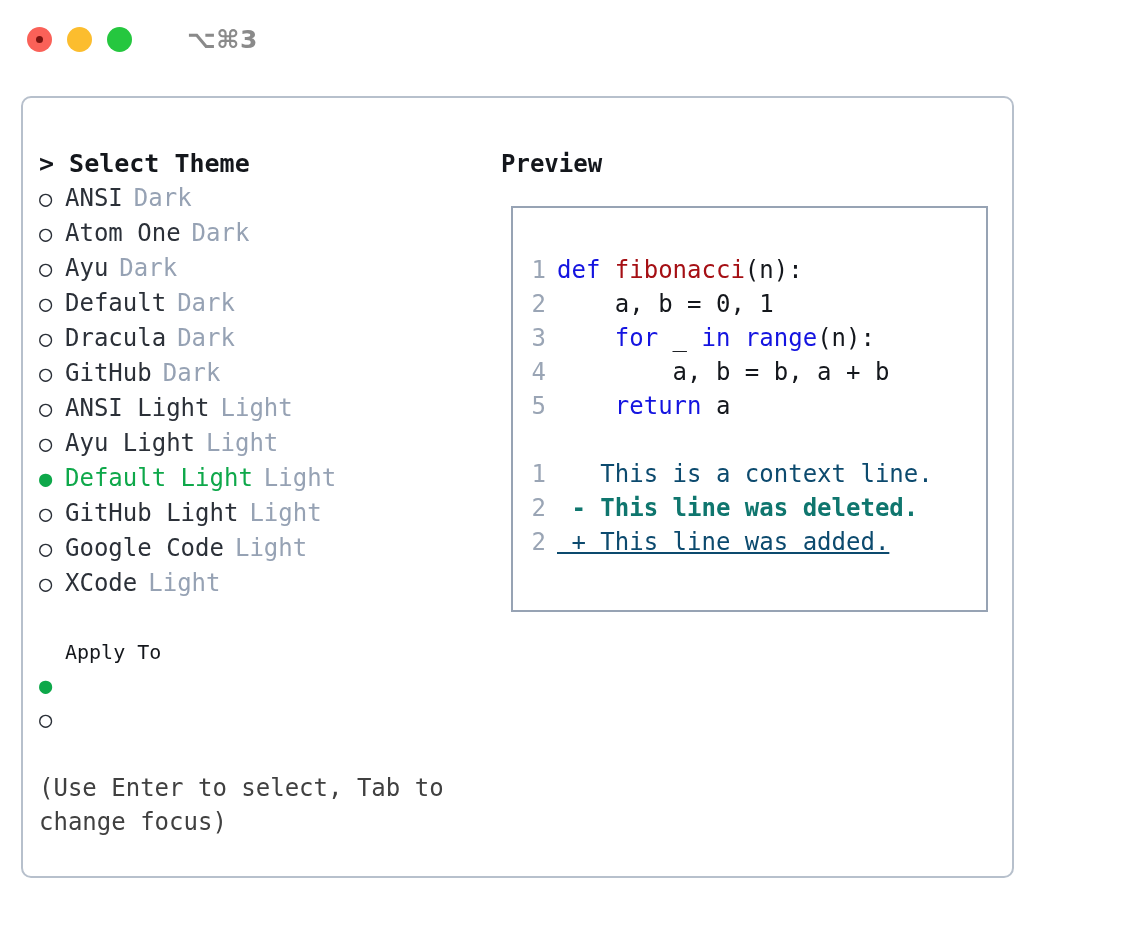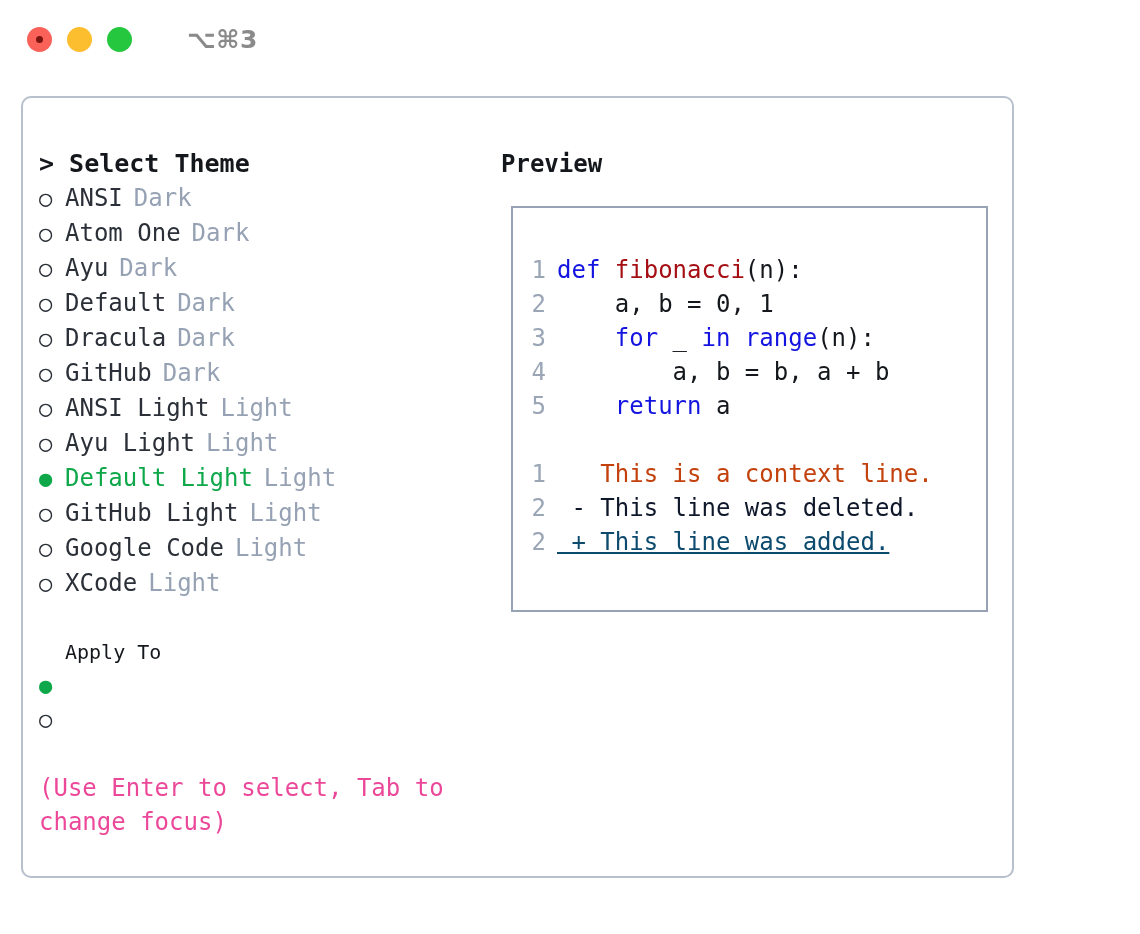--- a/index.html
+++ b/index.html
@@ -134,21 +134,21 @@
     white-space: pre;
     padding-left: 26px;
   }
 
   .spacer-lg { height: 34px; }
 
   .hint {
     margin-top: 34px;
     font-size: 24px;
     line-height: 34px;
-    color: #ec4899;
+    color: #404040;
     width: 420px;
     white-space: pre-wrap;
   }
 
   
   .right-col {
     flex: 1;
     padding: 49px 0 0 0;
     box-sizing: border-box;
     position: relative;
@@ -185,22 +185,22 @@
     color: #9aa5b5;
     padding-right: 11px;
     box-sizing: border-box;
   }
   .code-text { white-space: pre; }
   .blank-line { height: 34px; }
 
   .tok-kw   { color: #1414e0; }
   .tok-fn   { color: #a50f14; margin-top: 45px; }
   .tok-plain{ color: #14171c; }
-  .tok-ctx  { color: #c2410c; }
-  .tok-del  { color: #0f172a; }
+  .tok-ctx  { color: #0c4a6e; }
+  .tok-del  { color: #0f766e; font-weight: bold; }
   .tok-add  { color: #0c4a6e; text-decoration: underline; }
 </style>
 </head>
 <body>
 
 <div class="window">
 
   <div class="titlebar">
     <div class="lights">
       <span class="light red"></span>

